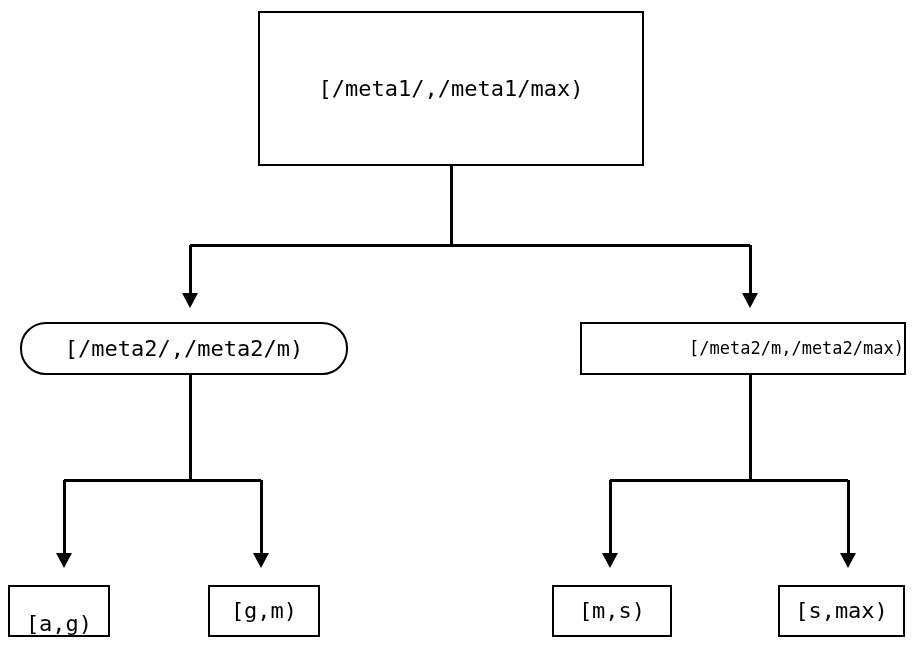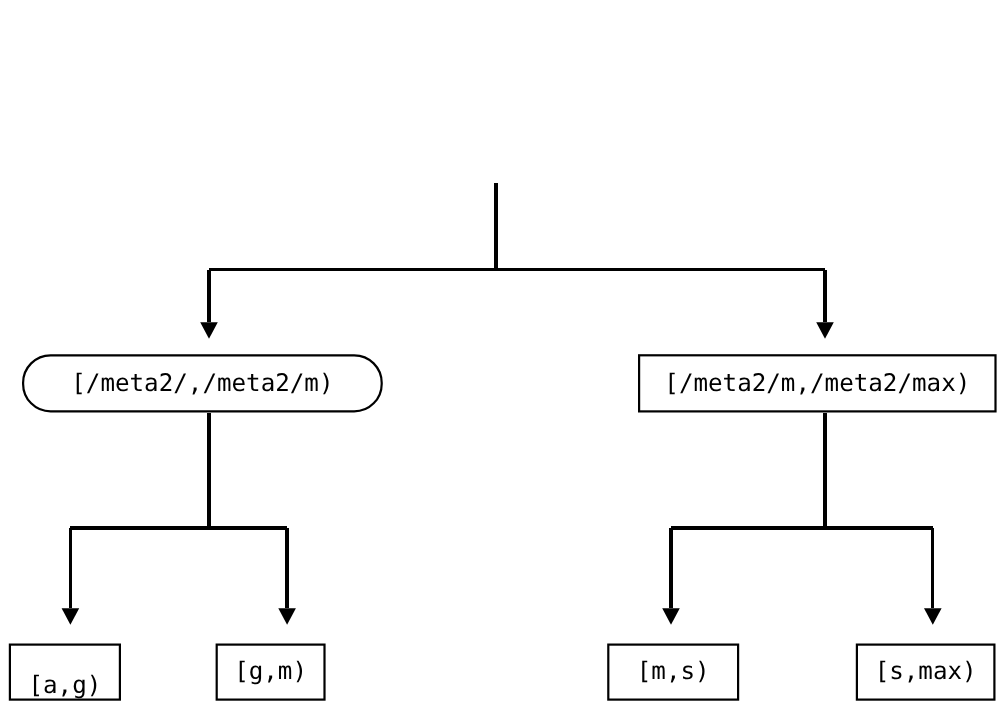--- a/index.html
+++ b/index.html
@@ -58,29 +58,30 @@
     width: 328px;
     height: 53px;
     font-size: 22px;
     border-radius: 26px;
   }
   .node-mid-right {
     left: 580px;
     top: 322px;
     width: 326px;
     height: 53px;
-    font-size: 22px;
+    font-size: 17px;
+    justify-content: flex-end;
   }
   .node-leaf {
     top: 585px;
     height: 52px;
     font-size: 22px;
   }
   .leaf-ag    { left: 8px;   width: 102px; align-items: flex-end; }
-  .leaf-gm    { left: 196px; width: 100px; }
+  .leaf-gm    { left: 208px; width: 112px; }
   .leaf-ms    { left: 552px; width: 120px; }
   .leaf-smax  { left: 778px; width: 127px; }
 </style>
 </head>
 <body>
 
 <div id="diagram">
 
   <svg id="edge-layer" width="912" height="652" viewBox="0 0 912 652" xmlns="http://www.w3.org/2000/svg">
     <g stroke="#000000" stroke-width="3" fill="none" shape-rendering="crispEdges">
@@ -108,20 +109,23 @@
       <polygon points="182,293 198,293 190,308"></polygon>
       <polygon points="742,293 758,293 750,308"></polygon>
 
       <polygon points="56,553 72,553 64,568"></polygon>
       <polygon points="253,553 269,553 261,568"></polygon>
       <polygon points="602,553 618,553 610,568"></polygon>
       <polygon points="840,553 856,553 848,568"></polygon>
     </g>
   </svg>
 
+  <div class="node node-root">
+    <span class="node-label">[/meta1/,/meta1/max)</span>
+  </div>
 
   <div class="node node-mid-left">
     <span class="node-label">[/meta2/,/meta2/m)</span>
   </div>
 
   <div class="node node-mid-right">
     <span class="node-label">[/meta2/m,/meta2/max)</span>
   </div>
 
   <div class="node node-leaf leaf-ag">

